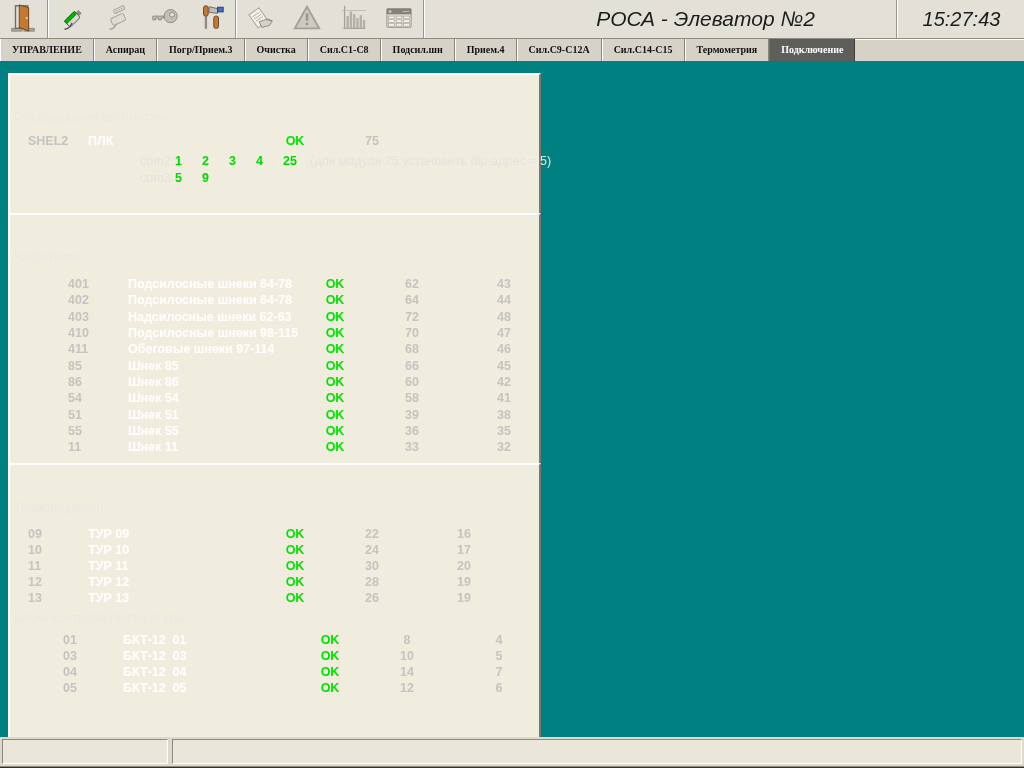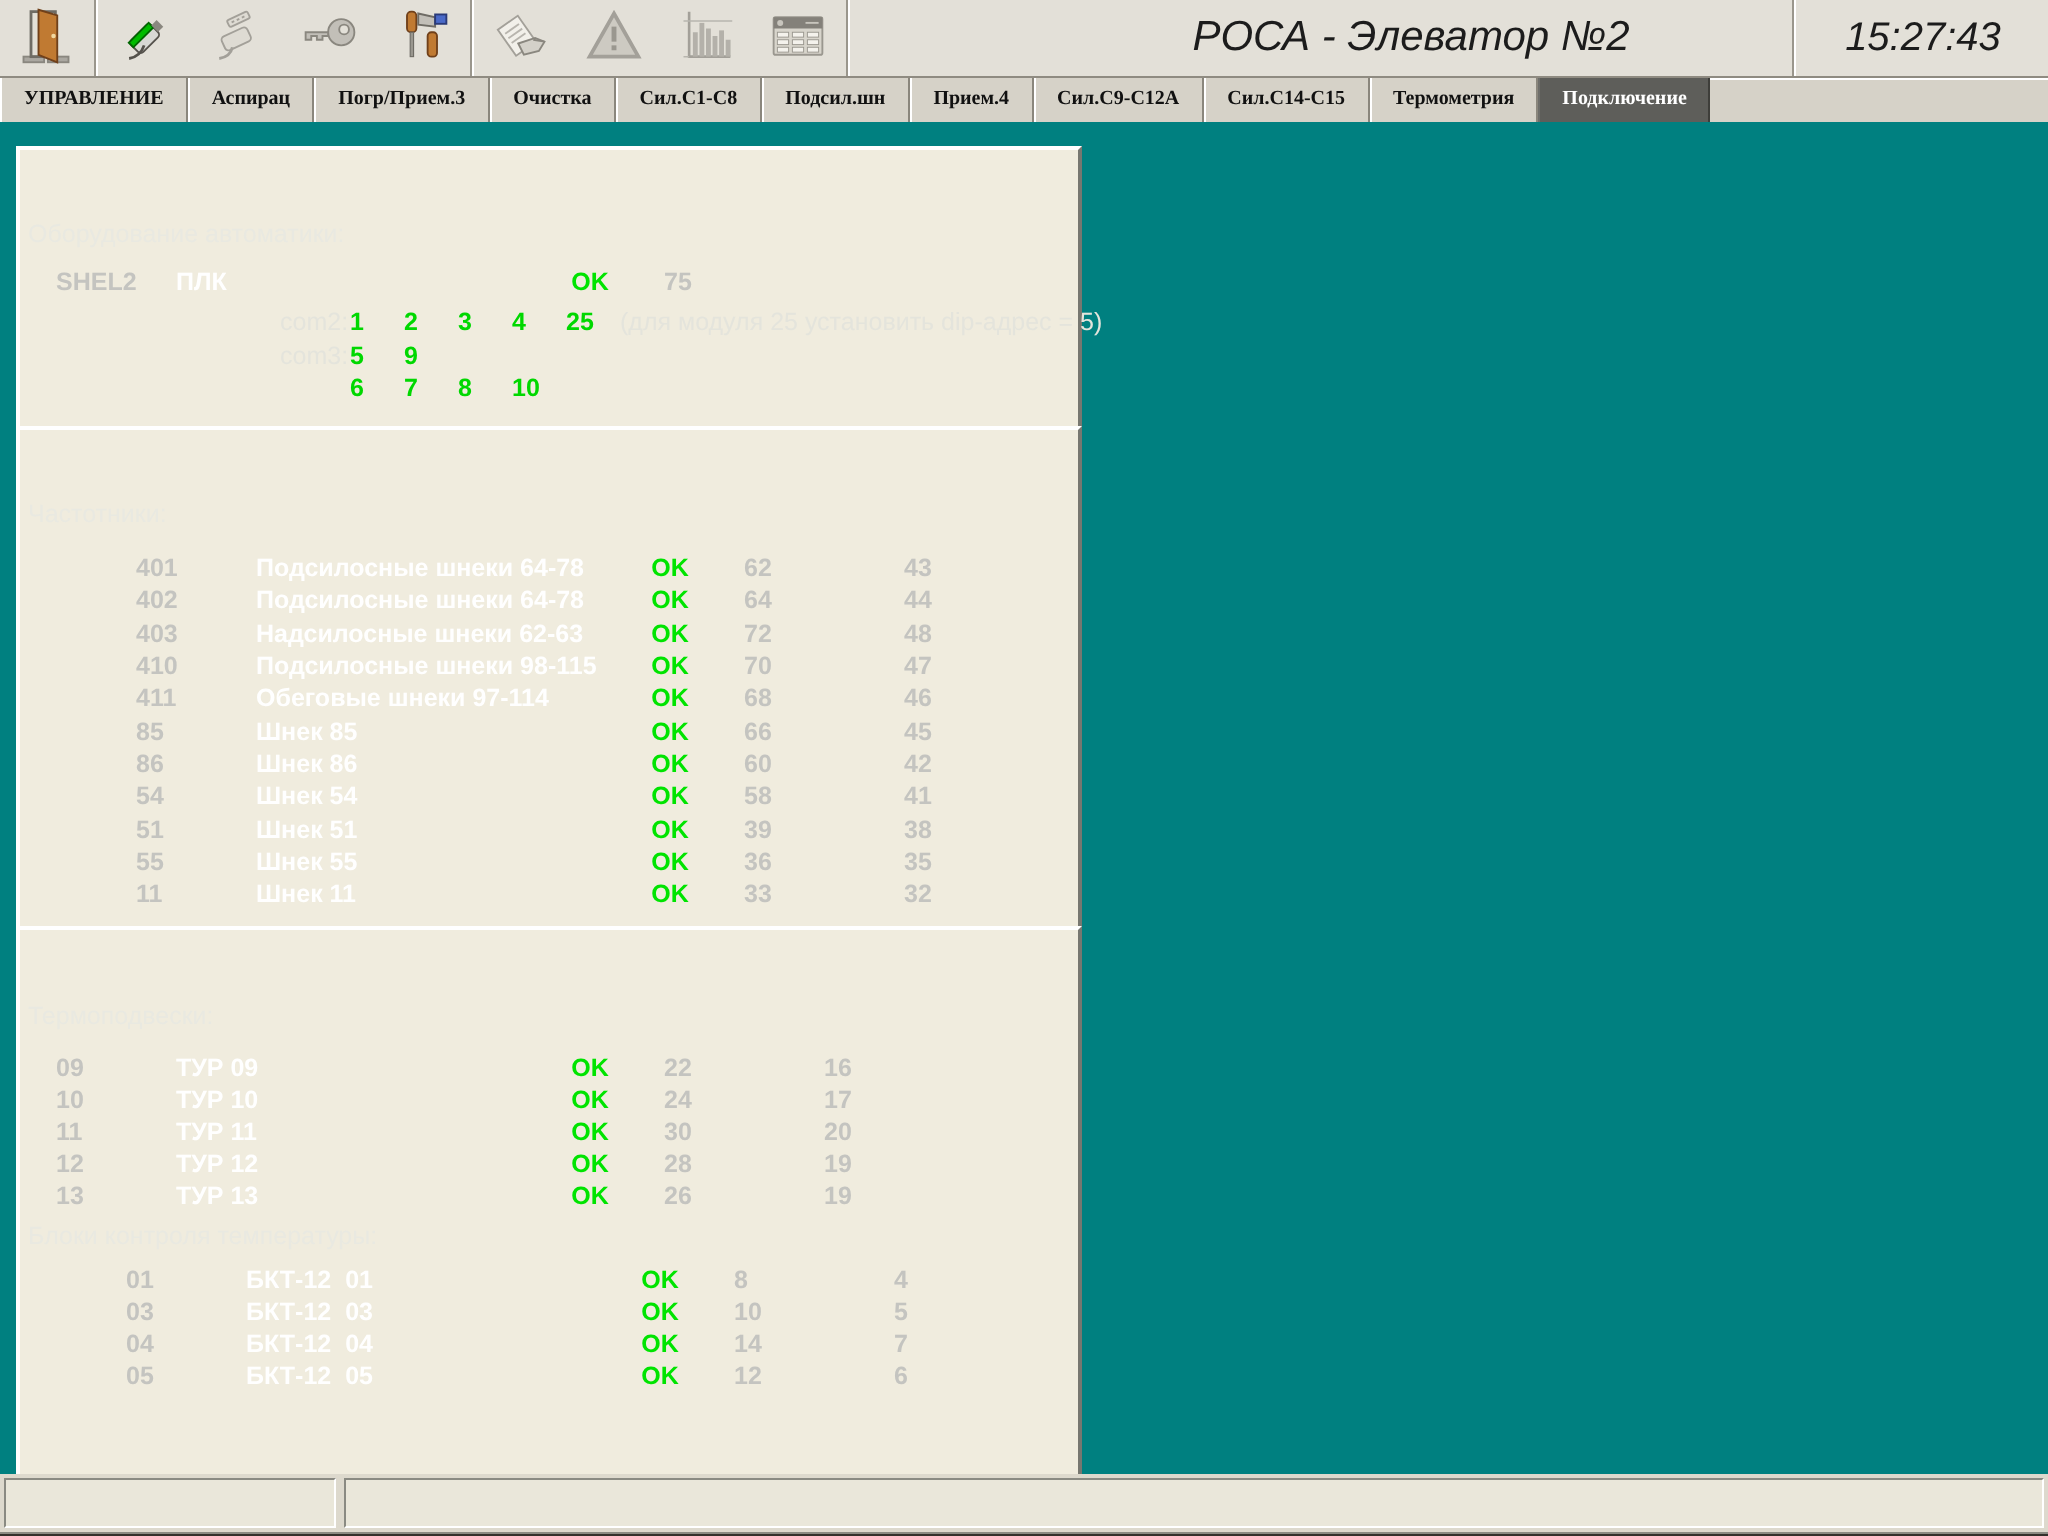--- a/index.html
+++ b/index.html
@@ -50,21 +50,21 @@
   .h.c2 { padding-left:8px; }
   .h.c3, .h.c4, .h.c5 { text-align:center; }
 
   .section-label { position:absolute; left:14px; font-size:12.5px; color:#E9E9E1; }
 
   .drow { display:grid; grid-template-columns:72px 178px 74px 80px 104px; align-items:center; }
   .cell { font-size:12.5px; font-weight:bold; white-space:pre; }
   .code { padding-left:20px; color:#C4C4C0; }
   .desc { padding-left:8px; color:#ffffff; }
   .link { text-align:center; color:#00E400; }
-  .err, .addr { color:#C4C4C0; }
+  .err, .addr { text-align:center; color:#C4C4C0; }
 
   .plc-row { position:absolute; left:8px; width:533px; height:16px; }
   .rowset { position:absolute; left:8px; width:533px; }
   .rowset .drow { height:16px; }
   .rowset.freq .drow { height:16.3px;margin-left:40px; }
 
   .comline { position:absolute; left:8px; display:flex; font-size:12.5px;padding-left:32px; }
   .comlabel { display:inline-block; margin-left:100px; width:35px; color:#E4E4DC; }
   .comvals span { display:inline-block; width:27px; color:#00D800; font-weight:bold; font-size:12.5px; }
   .comnote { color:#E4E4DC; white-space:nowrap; }
@@ -232,24 +232,20 @@
       <span class="comlabel">com2:</span>
       <span class="comvals"><span>1</span><span>2</span><span>3</span><span>4</span><span>25</span></span>
       <span class="comnote">(для модуля 25 установить dip-адрес = 5)</span>
     </div>
 
     <div class="comline" id="com3a">
       <span class="comlabel">com3:</span>
       <span class="comvals"><span>5</span><span>9</span></span>
     </div>
 
-    <div class="comline" id="com3b">
-      <span class="comlabel"></span>
-      <span class="comvals"><span>6</span><span>7</span><span>8</span><span>10</span></span>
-    </div>
 
     <div class="hdr grid5" id="hdr2">
       <div class="h c1">Код</div>
       <div class="h c2">Описание</div>
       <div class="h c3">Связь</div>
       <div class="h c4">Кол-во ошибок
 связи</div>
       <div class="h c5">Сетевой
 адрес</div>
     </div>

